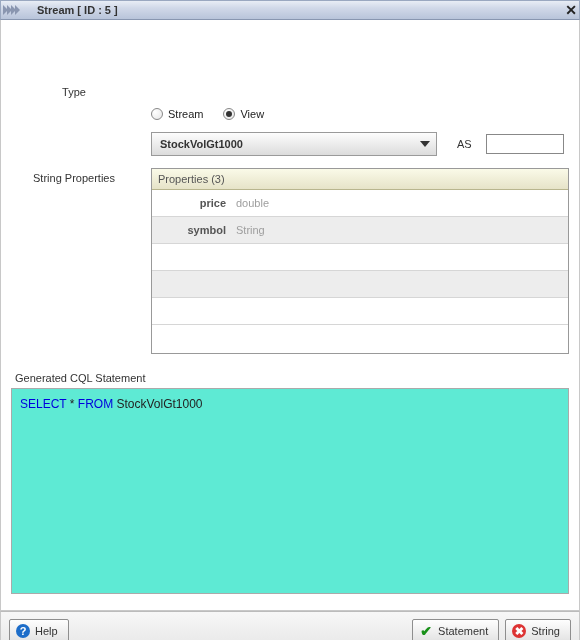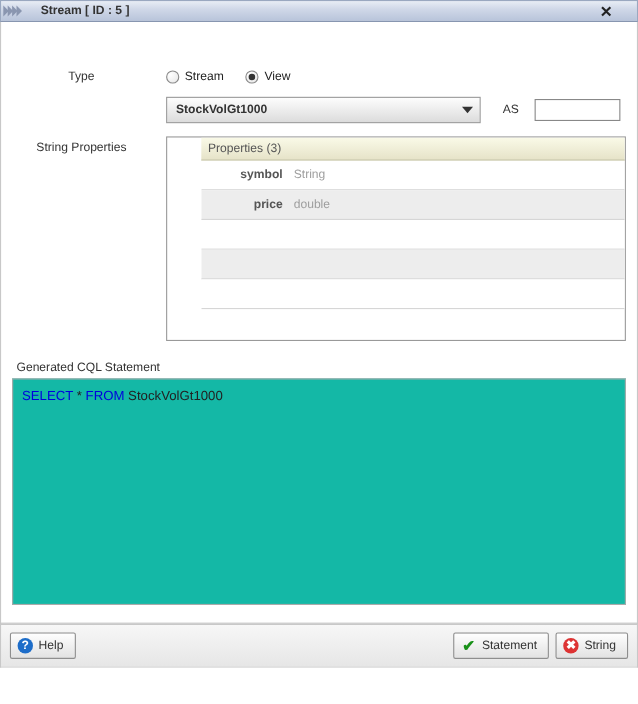--- a/index.html
+++ b/index.html
@@ -10,21 +10,21 @@
       background: #fff;
       width: 580px;
     }
     .titlebar {
       height: 20px;
       background: linear-gradient(to bottom, #e8edf5 0%, #d0d8e8 40%, #b8c4da 100%);
       border: 1px solid #9aa8c0;
       border-bottom: 1px solid #8896b0;
       display: flex;
       align-items: center;
-      padding: 0 20px 0 2px;
+      padding: 0 0 0 2px;
     }
     .titlebar .chevrons {
       width: 28px;
       height: 14px;
       margin-right: 6px;
       display: flex;
       align-items: center;
       gap: -2px;
     }
     .titlebar .chev { display:inline-block; width:0;height:0;border-top:5px solid transparent;border-bottom:5px solid transparent;border-left:5px solid #8a96b0; margin-right:-1px;}
@@ -39,21 +39,21 @@
     }
     .content {
       border: 1px solid #c8c8c8;
       border-top: none;
       padding: 44px 10px 16px 10px;
     }
     .row { display: flex; align-items: center; margin-bottom: 12px; }
     .label-col { width: 140px; text-align: center; padding-right: 14px; color: #333; }
     .field-col { flex: 1; display: flex; align-items: center; gap: 6px; }
     .radio-group { display: flex; align-items: center; gap: 20px; }
-    .radio-item { display: flex; align-items: center; gap: 5px; cursor: pointer; }
+    .radio-item { display: flex; align-items: center; gap: 5px; cursor: pointer; margin-top: 44px; }
     .radio-outer {
       width: 12px; height: 12px; border: 1px solid #888; border-radius: 50%;
       display: inline-flex; align-items: center; justify-content: center;
       background: radial-gradient(circle at 30% 30%, #fff, #e6e6e6);
     }
     .radio-dot { width: 6px; height: 6px; border-radius: 50%; background: #333; }
     .select {
       position: relative;
       width: 286px;
       height: 24px;
@@ -73,21 +73,20 @@
     .as-label { margin: 0 8px 0 14px; color:#333; }
     .as-input {
       width: 78px; height: 20px; border: 1px solid #888; background: #fff; padding: 0 4px;
     }
     .props-table {
       border: 1px solid #999;
       width: 418px;
       height: 186px;
       display: flex; flex-direction: column;
       overflow: hidden;
-      padding-left: 31px;
     }
     .props-header {
       background: linear-gradient(to bottom, #fafae8, #e6e3c8);
       border-bottom: 1px solid #b8b58e;
       height: 21px; display: flex; align-items: center; padding-left: 6px;
       color: #555; font-size: 11px;
     }
     .props-body { flex:1; overflow:hidden; }
     .prop-row {
       height: 27px; display: flex; align-items: center;
@@ -98,21 +97,21 @@
     .prop-row:nth-child(even) { background: #ededed; }
     .prop-name { font-weight: bold; color: #555; min-width: 46px; text-align:right; }
     .prop-type { color: #9e9e9e; }
     .prop-row.empty { padding:0; }
     .section-label { margin: 18px 0 4px 4px; color:#333; }
     .cql-box {
       border: 1px solid #aaa;
       height: 206px;
       padding: 8px;
       font-size: 12px;
-      background:#14b8a6;
+      background:#5eead4;
     }
     .kw { color: #0000dd; }
     .footer {
       height: 40px;
       background: linear-gradient(to bottom, #f7f7f7, #e6e6e6);
       border: 1px solid #c8c8c8;
       border-top: 1px solid #bbb;
       display: flex; align-items: center; padding: 0 8px;
       gap: 6px;
     }
@@ -180,26 +179,26 @@
     </div>
   </div>
 
   <div class="row srcprop-row">
     <div class="label-col">String Properties</div>
     <div class="field-col">
       <div class="props-table">
         <div class="props-header">Properties (3)</div>
         <div class="props-body">
           <div class="prop-row">
+            <span class="prop-name">price</span>
+            <span class="prop-type">double</span>
+          </div>
+          <div class="prop-row">
             <span class="prop-name">symbol</span>
             <span class="prop-type">String</span>
-          </div>
-          <div class="prop-row">
-            <span class="prop-name">price</span>
-            <span class="prop-type">double</span>
           </div>
           <div class="prop-row empty"></div>
           <div class="prop-row empty"></div>
           <div class="prop-row empty"></div>
         </div>
       </div>
     </div>
   </div>
 
   <div class="section-label">Generated CQL Statement</div>

